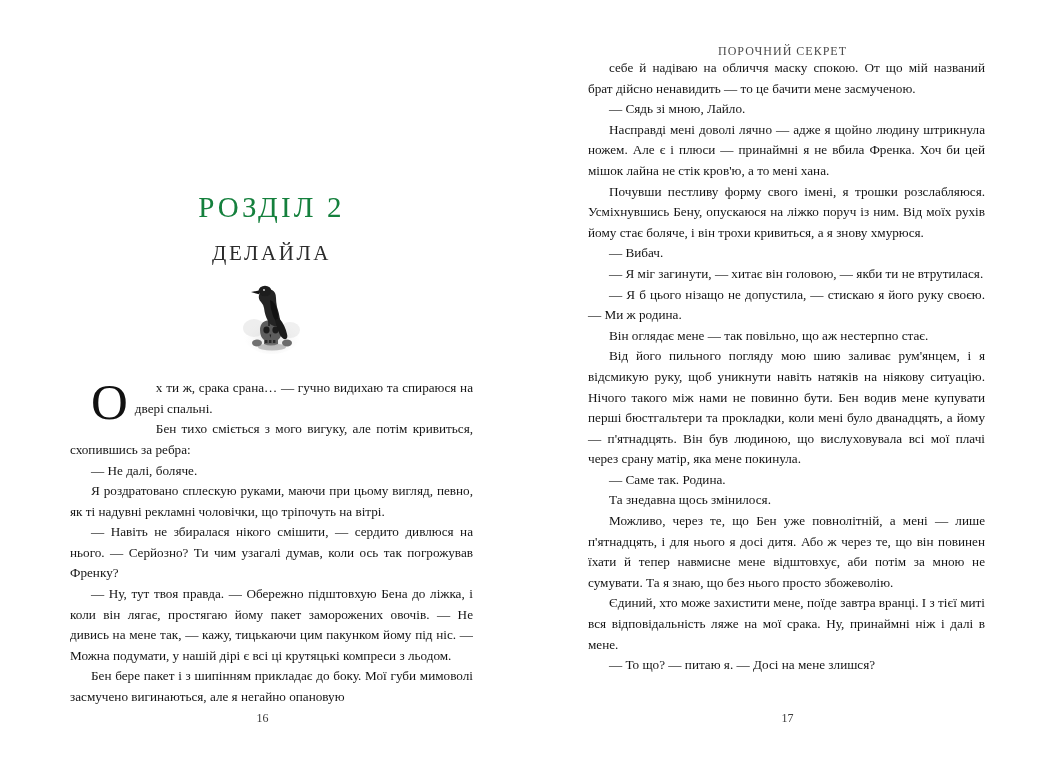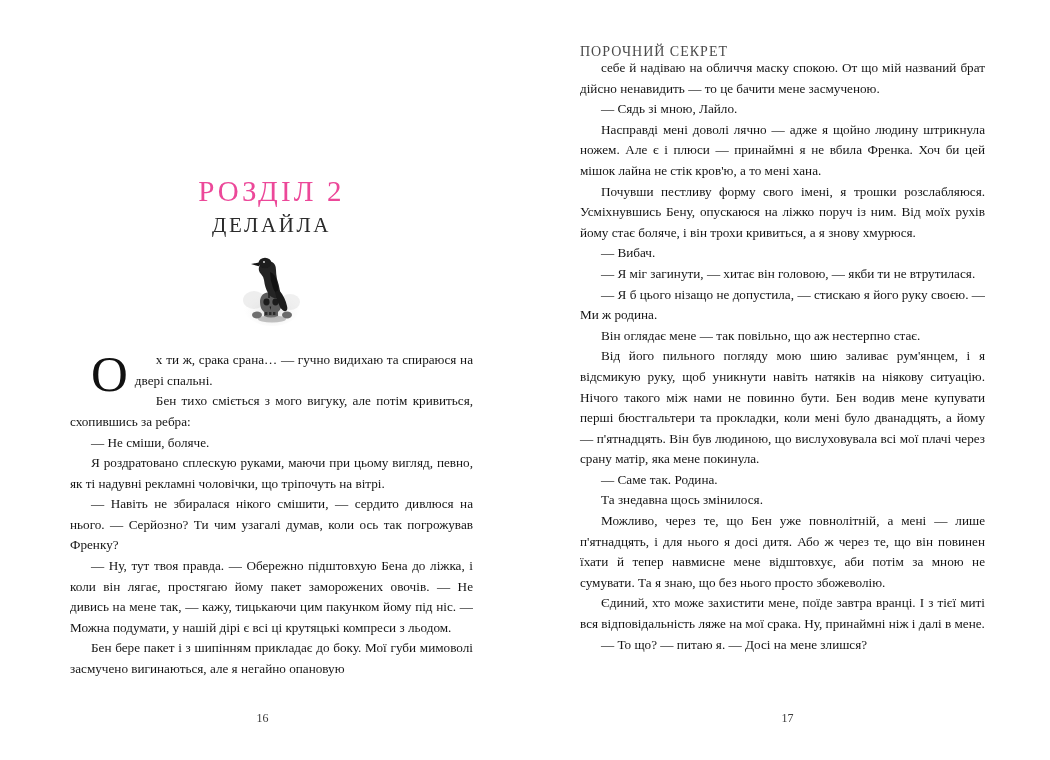--- a/index.html
+++ b/index.html
@@ -25,43 +25,43 @@
     position: relative;
     width: 525px;
     height: 760px;
     box-sizing: border-box;
   }
   .page-left  { padding: 0 52px 0 70px; }
   .page-right { padding: 0 65px 0 55px; }
 
   
   .running-header {
-    text-align: left;
-    font-size: 14px;
+    text-align: center;
+    font-size: 12px;
     letter-spacing: 1.0px;
     color: #4a4a4a;
     padding-top: 44px;
     height: 14px;
     font-variant: normal;
     white-space: nowrap;
   }
   .header-spacer { height: 58px; }
 
   
   .chapter-head {
     text-align: center;
     padding-top: 118px;
   }
   .chapter-number {
     font-size: 29px;
     letter-spacing: 3.2px;
-    color: #ec4899;
+    color: #15803d;
     line-height: 1.1;
     font-weight: normal;
-    margin: 0;
+    margin: 16px;
   }
   .chapter-name {
     font-size: 21px;
     letter-spacing: 2.6px;
     color: #2b2b2b;
     line-height: 1.25;
     margin: 4px 0 0 0;
     font-weight: normal;
   }
   .ornament {
@@ -79,21 +79,21 @@
     text-justify: inter-word;
     color: #141414;
   }
   .body-col p {
     margin: 0;
     text-indent: 21px;
     hyphens: auto;
     -webkit-hyphens: auto;
   }
   .body-left  { padding-top: 22px; }
-  .body-right { padding-top: 0px; }
+  .body-right { padding-top: 0px; margin-left: 8px; }
 
   
   .dropcap-para {
     text-indent: 0;
     position: relative;
   }
   .dropcap {
     float: left;
     font-size: 51px;
     line-height: 40px;
@@ -161,21 +161,21 @@
 
         <circle cx="32" cy="12" r="0.9" fill="#e8e8e8"></circle>
 
         <path d="M47 40 q6 7 8 16 q1 4 -1 5 q-3 1 -6 -4 q-4 -8 -5 -15 z" fill="#1a1a1a"></path>
       </svg>
     </div>
 
     <div class="body-col body-left">
       <p class="dropcap-para"><span class="dropcap">О</span><span>х ти ж, срака срана… — гучно видихаю та спираюся на двері спальні.</span></p>
       <p>Бен тихо сміється з мого вигуку, але потім кривиться, схопившись за ребра:</p>
-      <p>— Не сміши, боляче.</p>
+      <p>— Не далі, боляче.</p>
       <p>Я роздратовано сплескую руками, маючи при цьому вигляд, певно, як ті надувні рекламні чоловічки, що тріпочуть на вітрі.</p>
       <p>— Навіть не збиралася нікого смішити, — сердито дивлюся на нього. — Серйозно? Ти чим узагалі думав, коли ось так погрожував Френку?</p>
       <p>— Ну, тут твоя правда. — Обережно підштовхую Бена до ліжка, і коли він лягає, простягаю йому пакет заморожених овочів. — Не дивись на мене так, — кажу, тицькаючи цим пакунком йому під ніс. — Можна подумати, у нашій дірі є всі ці крутяцькі компреси з льодом.</p>
       <p>Бен бере пакет і з шипінням прикладає до боку. Мої губи мимоволі засмучено вигинаються, але я негайно опановую</p>
     </div>
 
     <div class="folio">16</div>
   </div>
 
   <div class="page page-right">

